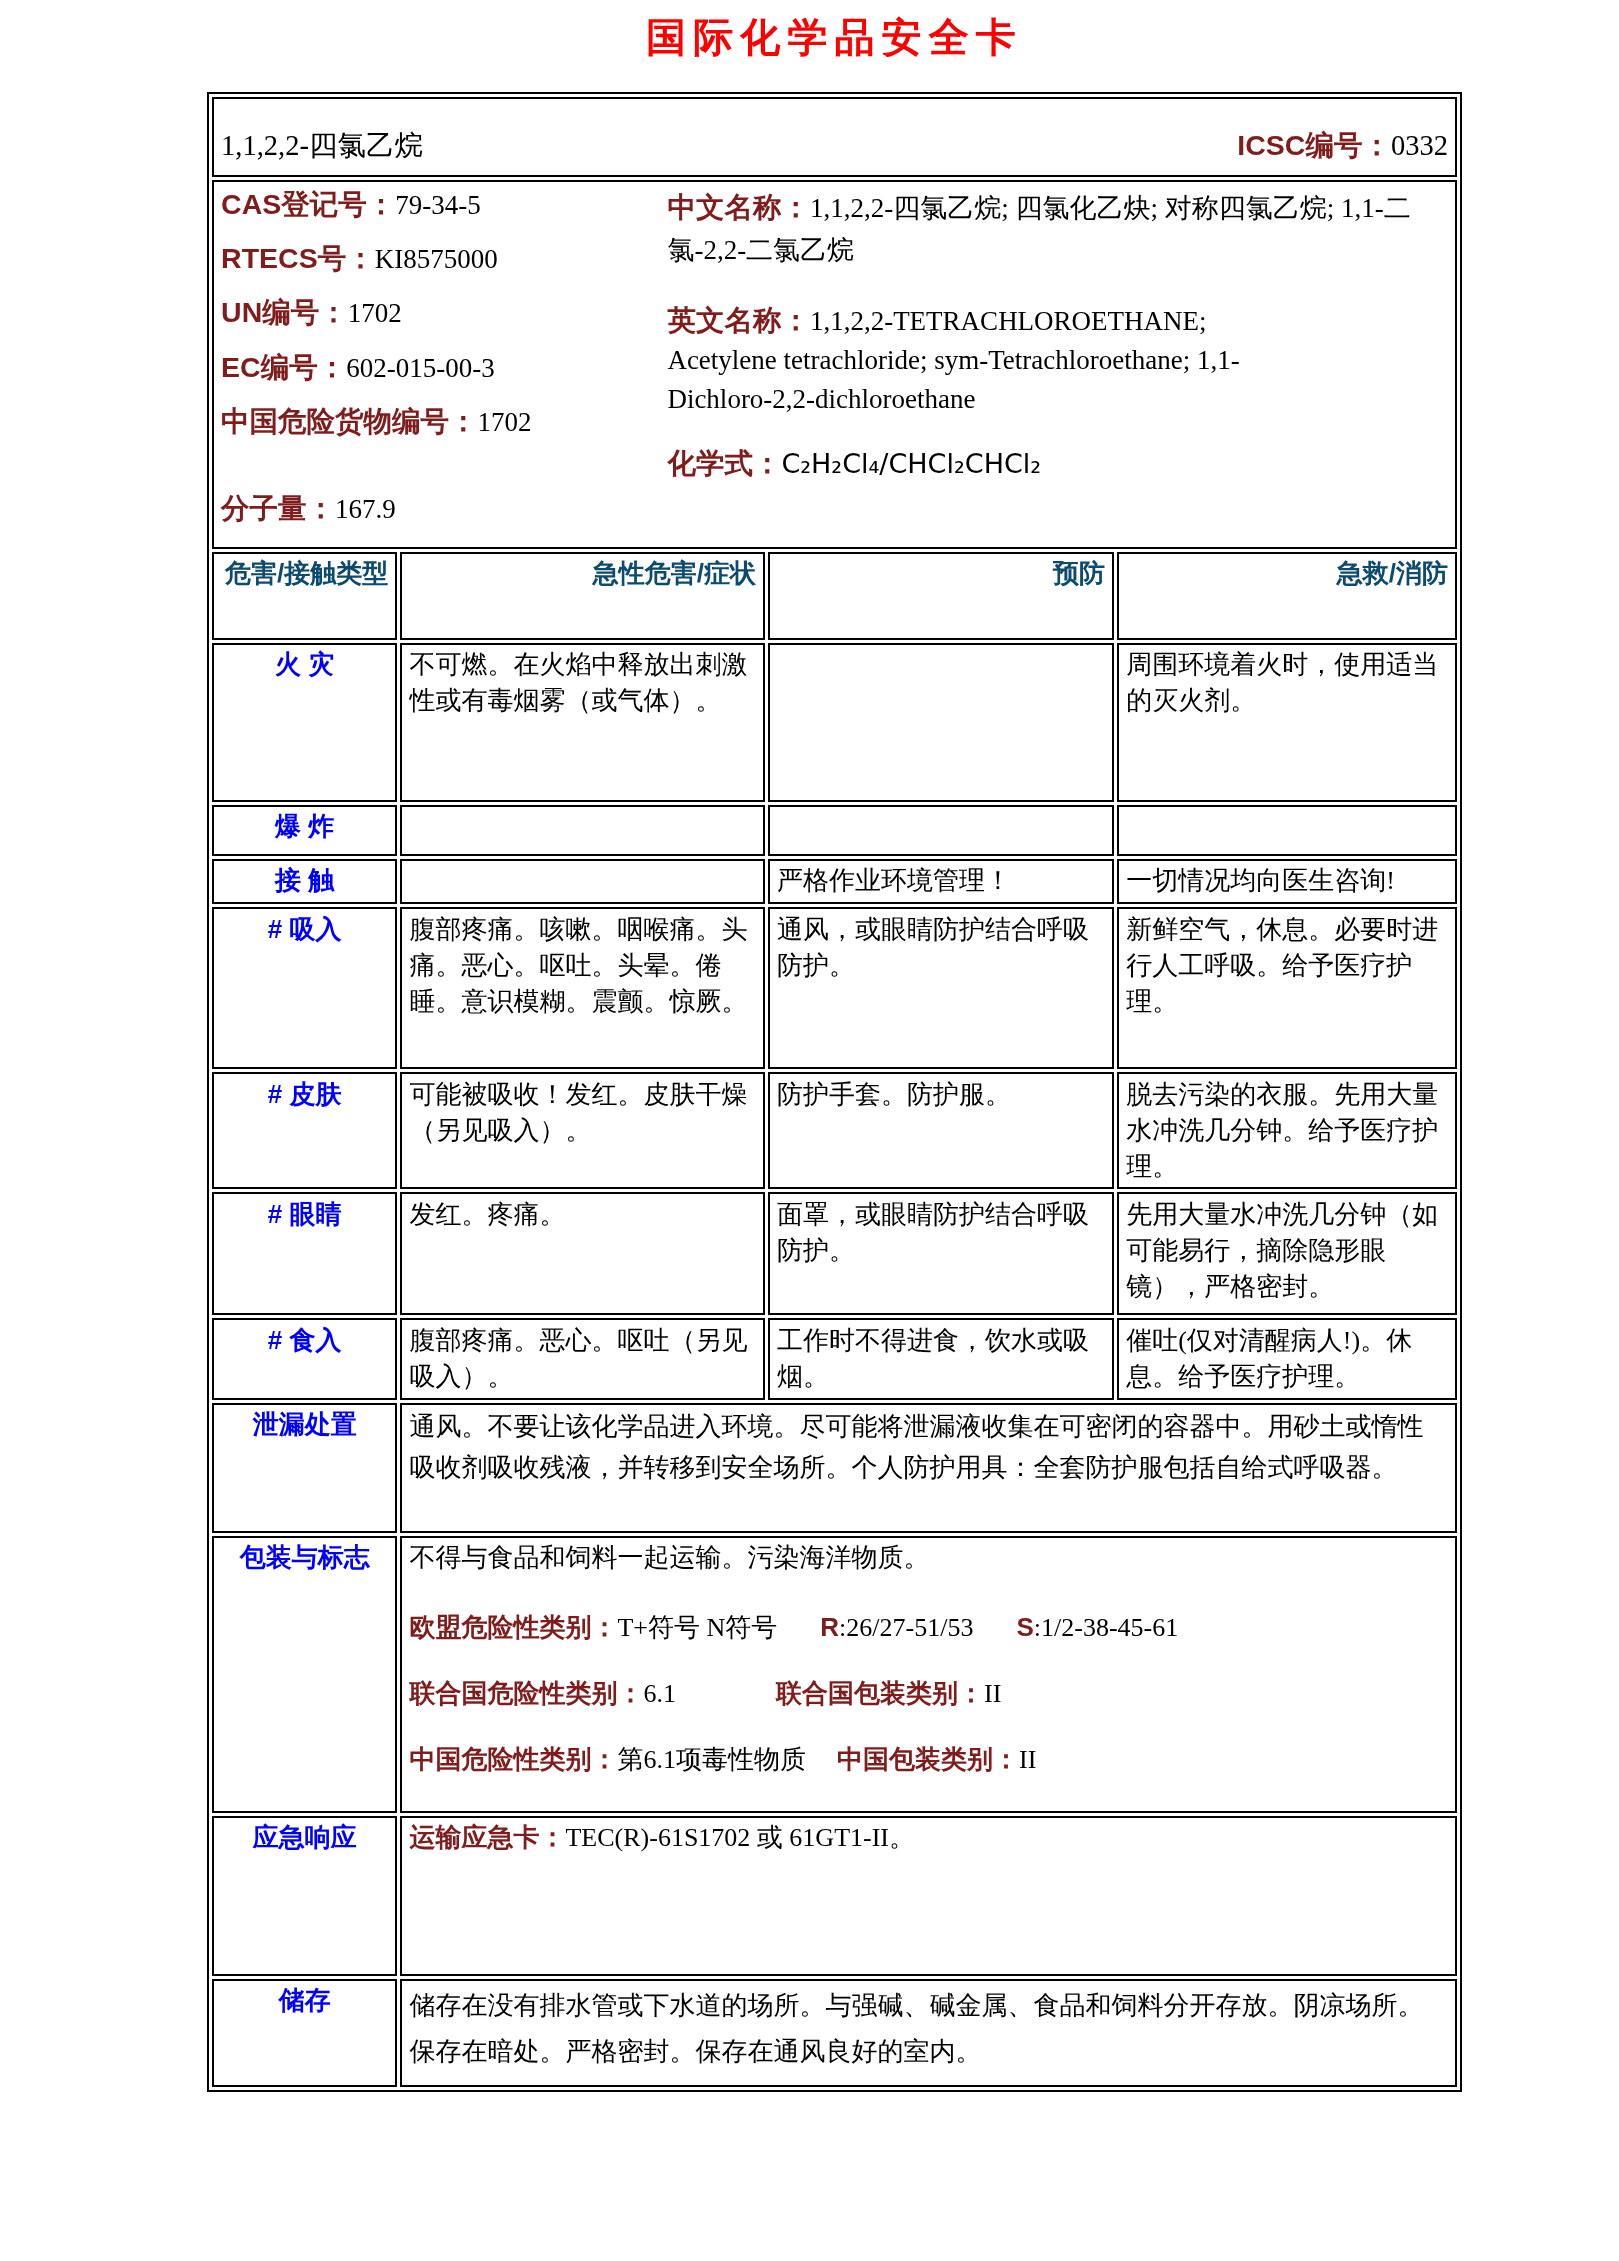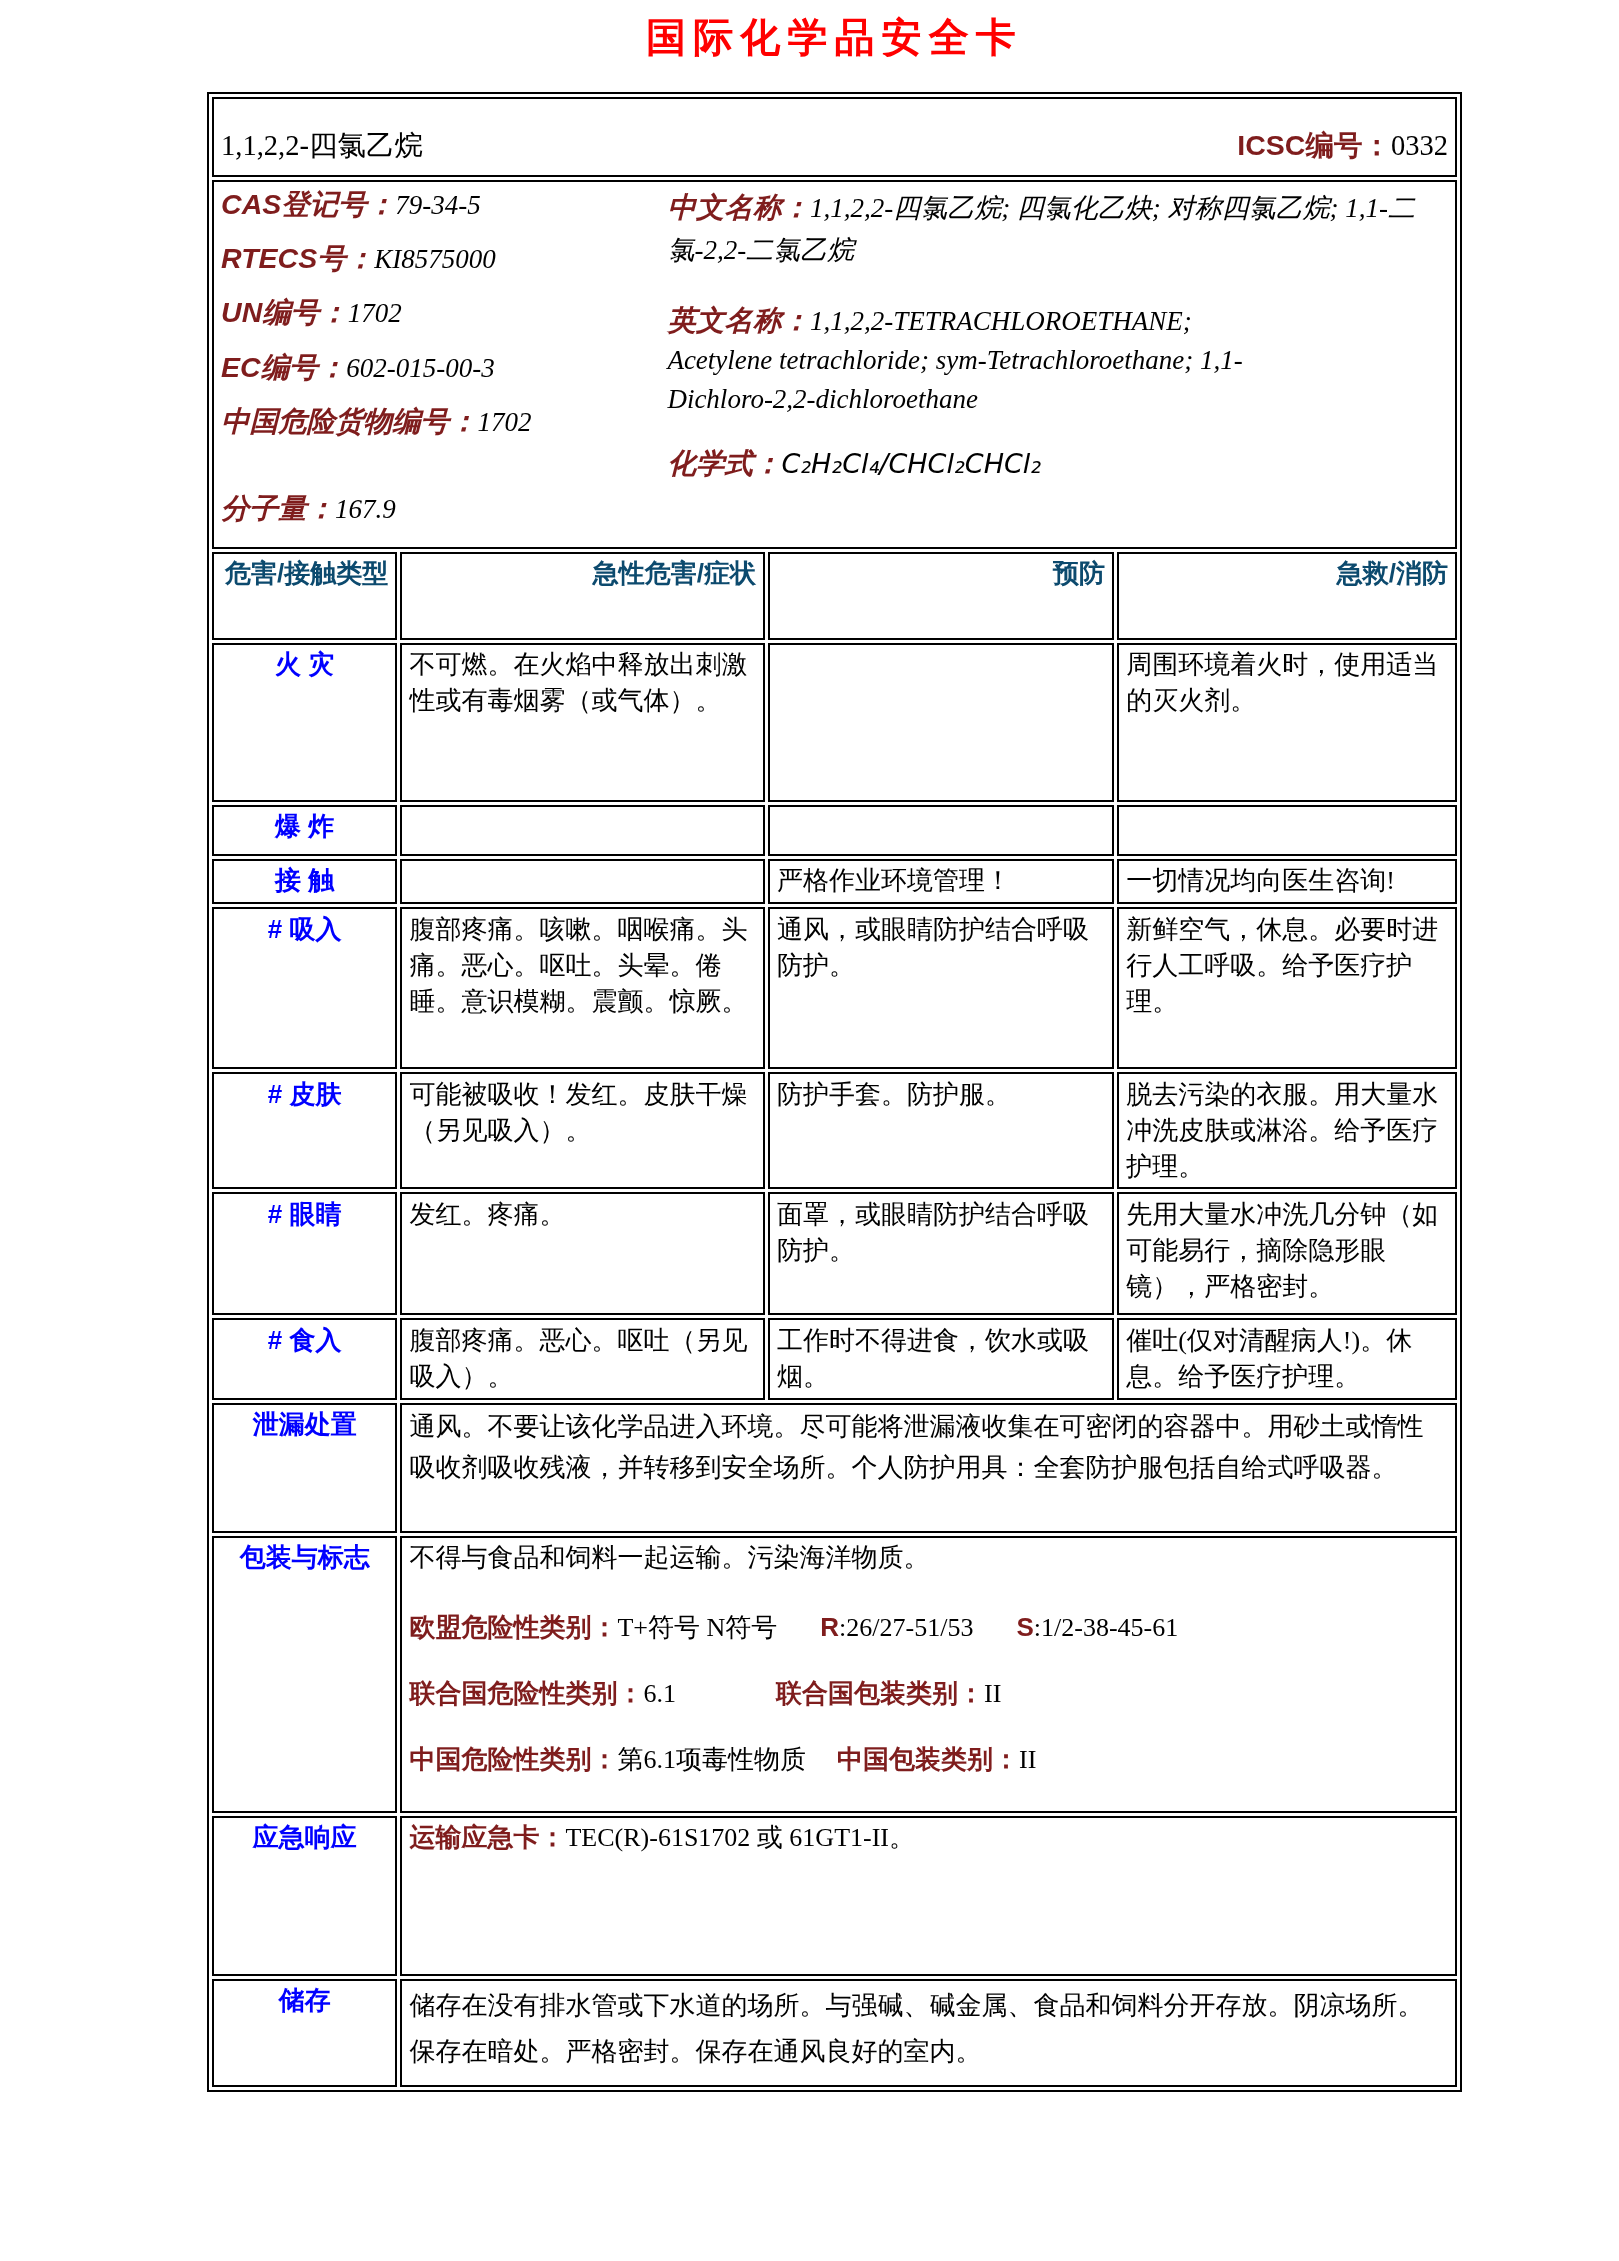--- a/index.html
+++ b/index.html
@@ -38,21 +38,21 @@
   .blue { color: #7f1d1d; font-family: "Liberation Sans", sans-serif; font-weight: bold; }
   .val  { color: #000000; font-family: "Liberation Serif", serif; }
 
   
   td.name-cell { vertical-align: middle; }
   .name-flex { display: flex; justify-content: space-between; align-items: center; margin-top: 24px; }
   .chem-name { font-size: 28.5px; }
   .icsc { font-size: 28.5px; white-space: nowrap; }
 
   
-  td.info-cell { padding: 7.1px 8.5px; font-style: italic; }
+  td.info-cell { padding: 7.1px 8.5px; }
   .info-flex { display: flex; }
   .ids { width: 442px; flex: none; }
   .id-line { margin-bottom: 15px; font-size: 27px; white-space: nowrap; }
   .id-line .blue { font-size: 28.5px; }
   .id-line-last { margin-top: 48px; }
   .names { flex: 1; padding-left: 4.3px; }
   .cn-line { font-size: 27px; line-height: 1.55; margin-bottom: 28.5px; }
   .en-line { font-size: 27px; line-height: 1.45; max-width: 584px; margin-bottom: 24px; }
   .names .blue { font-size: 28.5px; }
   .formula-line { font-size: 27px; }
@@ -156,21 +156,21 @@
       <td class="rowlabel"># 吸入</td>
       <td class="content">腹部疼痛。咳嗽。咽喉痛。头痛。恶心。呕吐。头晕。倦睡。意识模糊。震颤。惊厥。</td>
       <td class="content">通风，或眼睛防护结合呼吸防护。</td>
       <td class="content">新鲜空气，休息。必要时进行人工呼吸。给予医疗护理。</td>
     </tr>
 
     <tr style="height:93px">
       <td class="rowlabel"># 皮肤</td>
       <td class="content">可能被吸收！发红。皮肤干燥（另见吸入）。</td>
       <td class="content">防护手套。防护服。</td>
-      <td class="content">脱去污染的衣服。用大量水冲洗皮肤或淋浴。给予医疗护理。</td>
+      <td class="content">脱去污染的衣服。先用大量水冲洗几分钟。给予医疗护理。</td>
     </tr>
 
     <tr style="height:123px">
       <td class="rowlabel"># 眼睛</td>
       <td class="content">发红。疼痛。</td>
       <td class="content">面罩，或眼睛防护结合呼吸防护。</td>
       <td class="content">先用大量水冲洗几分钟（如可能易行，摘除隐形眼镜），严格密封。</td>
     </tr>
 
     <tr style="height:80px">

